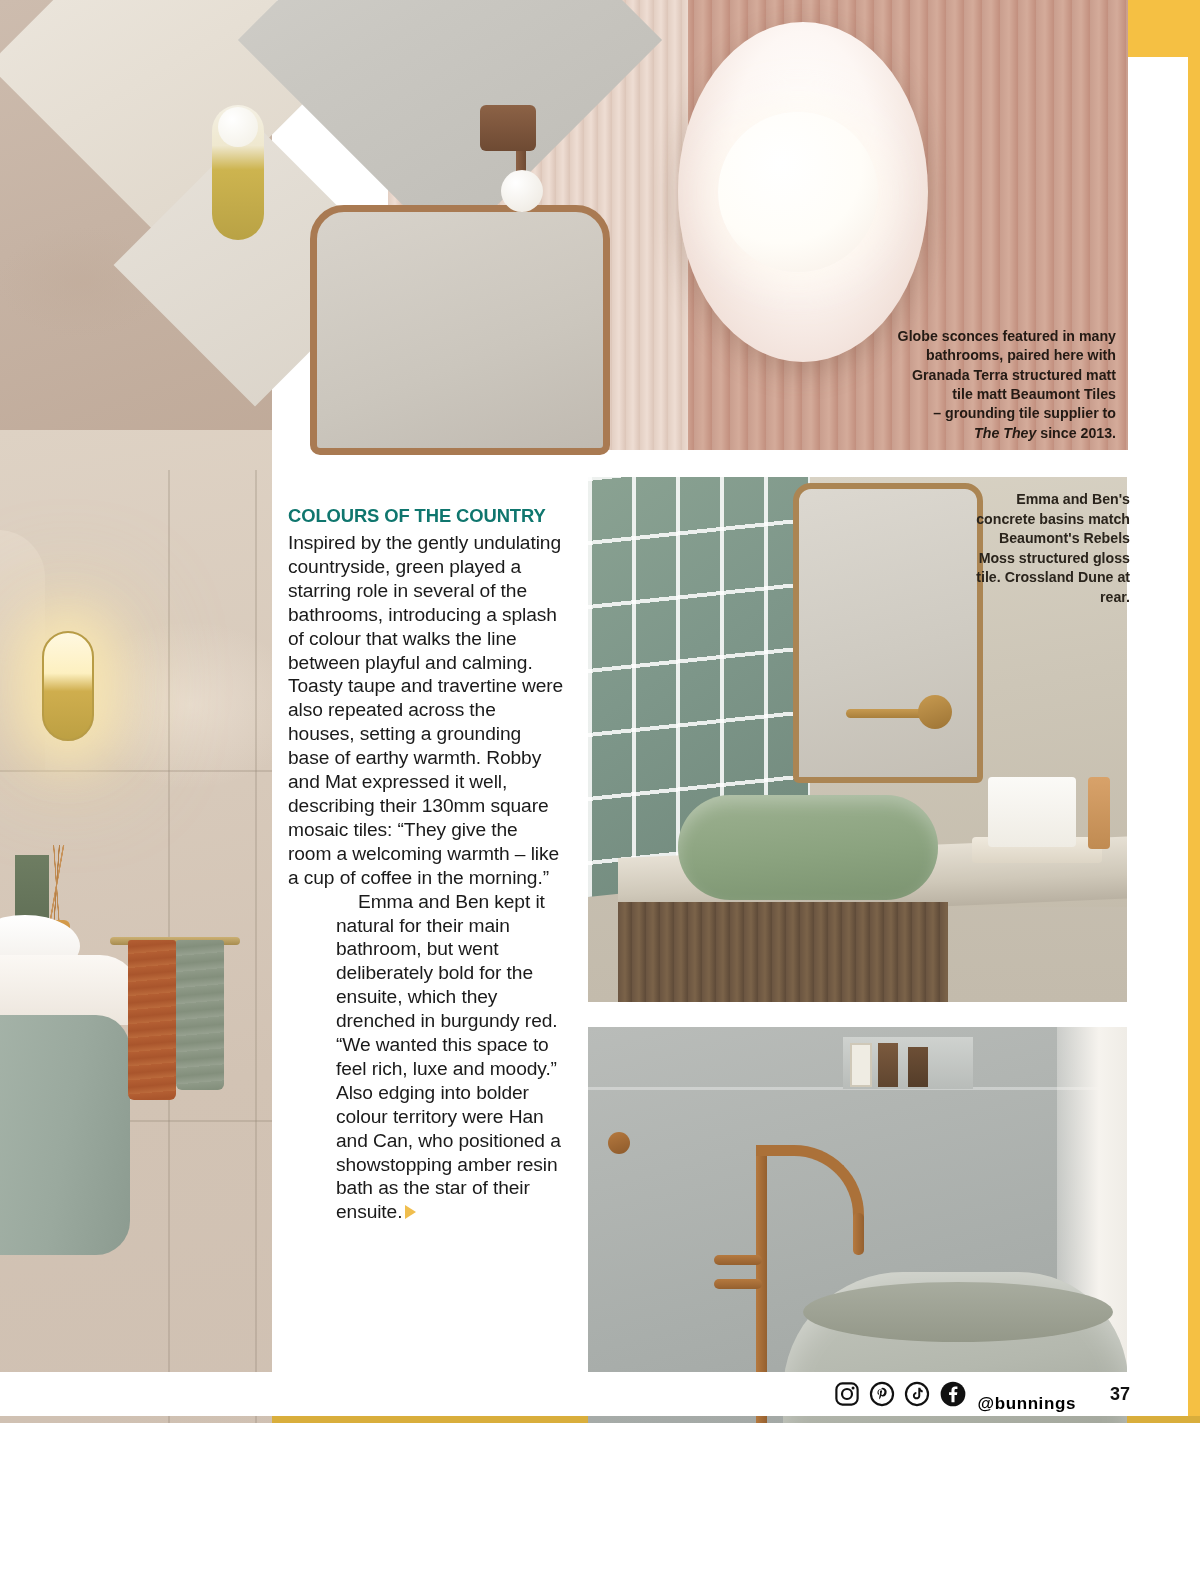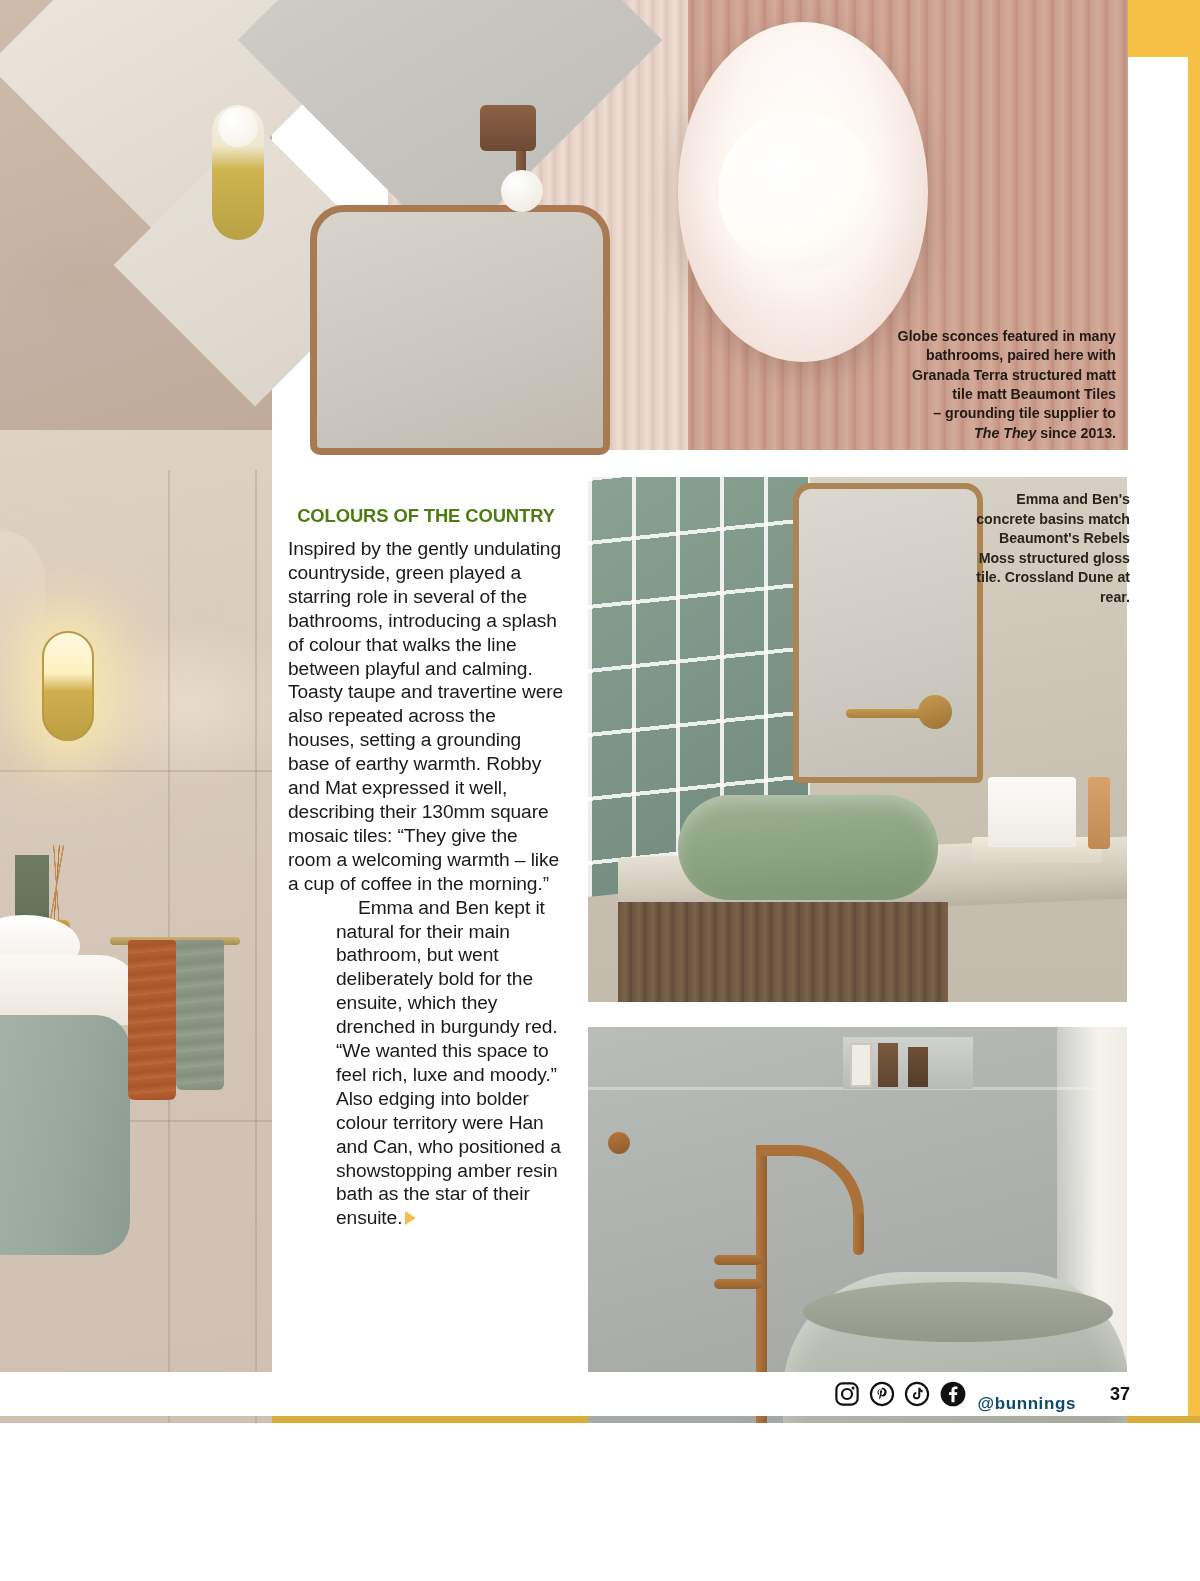--- a/index.html
+++ b/index.html
@@ -183,21 +183,21 @@
     position: absolute; left: 288px; top: 486px; width: 276px;
     color: #1a1a1a;
   }
   .body-col p {
     font-size: 19.2px; line-height: 1.245; letter-spacing: -0.1px;
     font-weight: 400; margin: 0;
   }
   .body-col p.indent { text-indent: 22px; margin-left: 48px; }
   .section-head {
     font-size: 18.4px; font-weight: 700; letter-spacing: -0.1px;
-    margin: 19px 0 10px 0; color: #4d7c0f; text-align: center;
+    margin: 19px 0 4px 0; color: #0f766e;
   }
   .arrow-marker {
     display: inline-block; width: 0; height: 0; vertical-align: -1px; margin-left: 3px;
     border-left: 11px solid #F0BE4E;
     border-top: 7px solid transparent;
     border-bottom: 7px solid transparent;
   }
 
   
   .photo-green {
@@ -332,21 +332,21 @@
 
   
   .footer {
     position: absolute; left: 0; bottom: 7px; width: 1188px; height: 44px;
     display: flex; align-items: center; justify-content: flex-end;
     padding-right: 58px; background: #fff;
   }
   .social { display: flex; align-items: center; gap: 9px; }
   .social svg { display: block; }
   .handle {
-    font-size: 17px; font-weight: 700; letter-spacing: .6px; color: #0c4a6e; margin-left: 11px; margin-top: 20px;
+    font-size: 17px; font-weight: 700; letter-spacing: .6px; color: #000000; margin-left: 11px; margin-top: 20px;
   }
   .pagenum { font-size: 18px; font-weight: 700; color: #111; margin-left: 34px; }
 </style>
 </head>
 <body>
 
 <div class="page" style="--accent:#F5C043;">
 
   <div class="yellow-top-right"></div>
   <div class="yellow-right-edge"></div>

